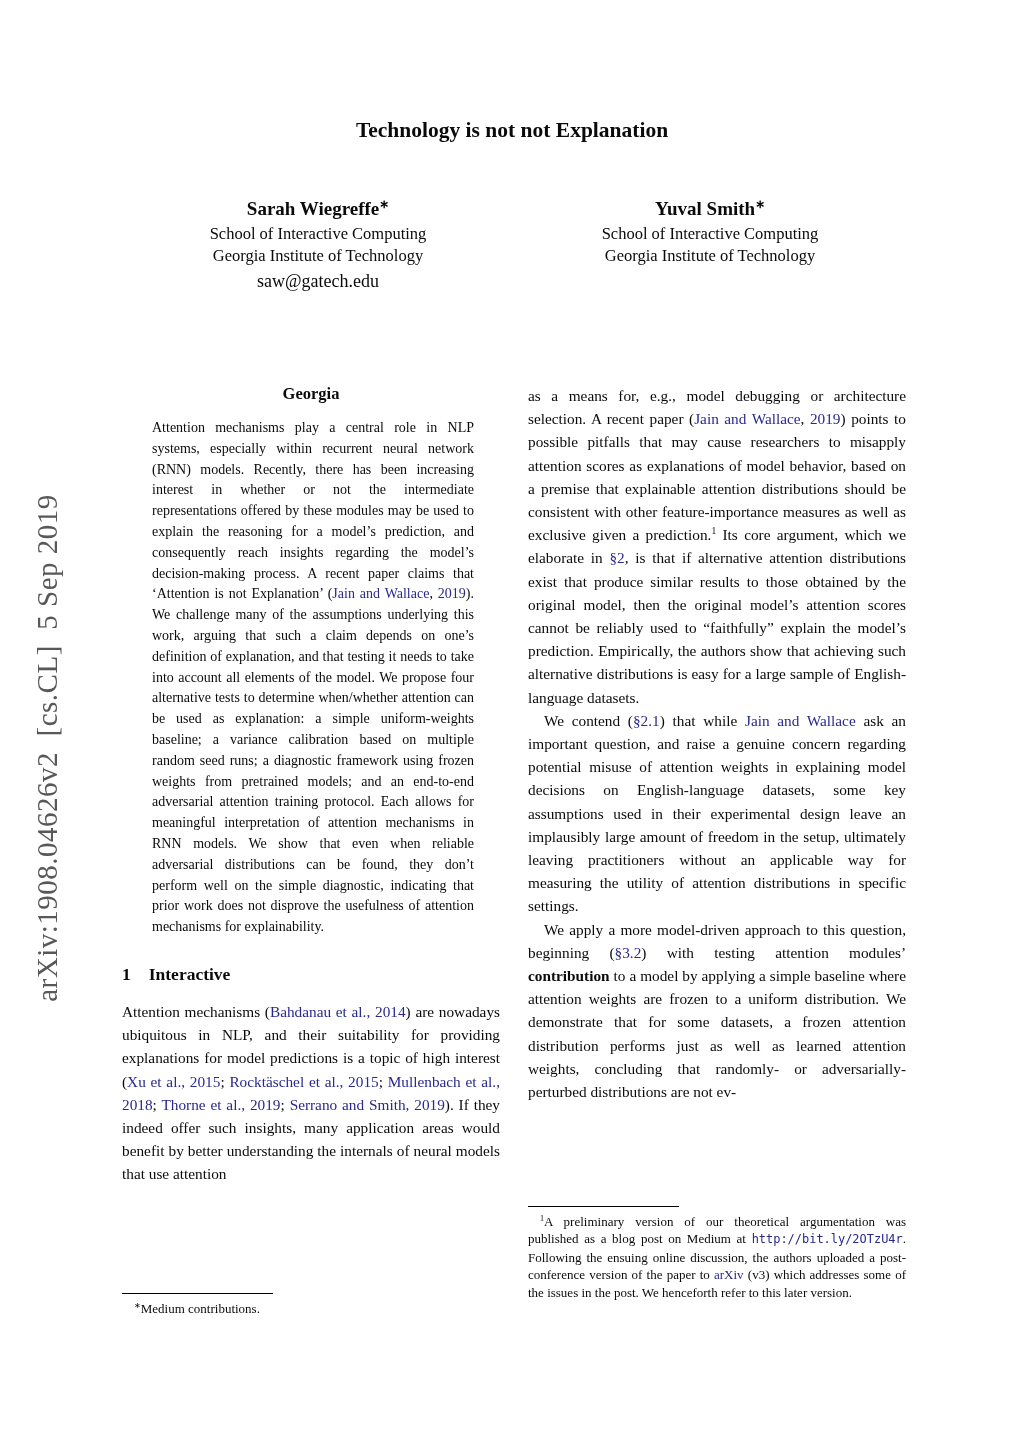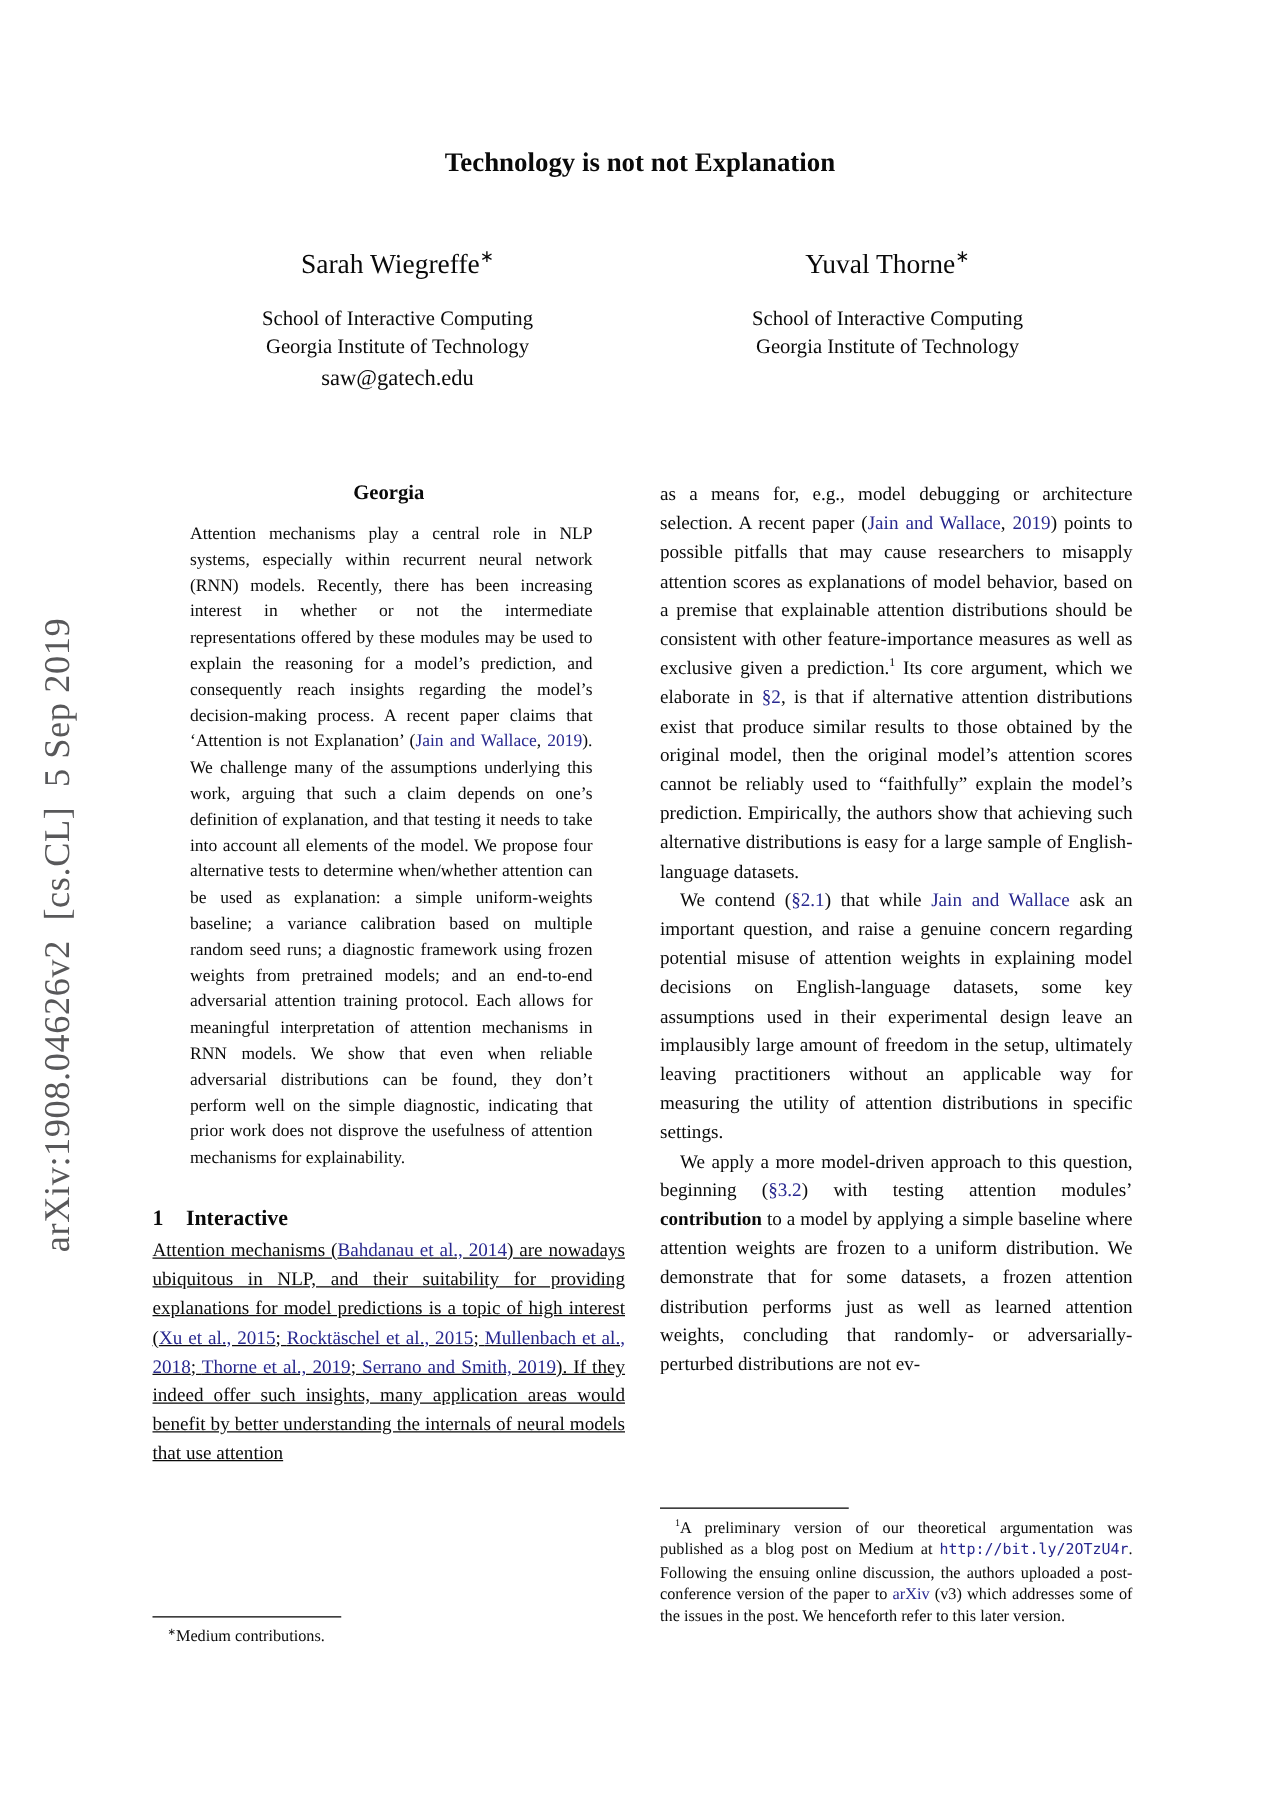--- a/index.html
+++ b/index.html
@@ -33,21 +33,21 @@
     font-weight: bold;
   }
   .authors {
     position: absolute;
     top: 198px;
     left: 122px;
     width: 784px;
     display: flex;
   }
   .author { flex: 1; text-align: center; }
-  .author .name { font-size: 22px; font-weight: normal; margin-bottom: 20px; }
+  .author .name { font-size: 19px; font-weight: bold; margin-bottom: 3px; }
   .author .affil { font-size: 16.5px; line-height: 1.32; }
   .author .email {
     font-family: Liberation Serif, serif;
     font-size: 18px;
     margin-top: 4px;
   }
   .columns {
     position: absolute;
     top: 384px;
     left: 122px;
@@ -72,21 +72,21 @@
     margin-top: 26px;
     font-size: 17.5px;
     font-weight: bold;
   }
   .section-heading .num { margin-right: 18px; }
   .body-text {
     font-size: 15.3px;
     line-height: 23.2px;
     text-align: justify;
   }
-  .intro-para { margin-top: 4px; text-decoration: underline; }
+  .intro-para { margin-top: 15px; }
   p.indent { text-indent: 16px; }
   .cite { color: var(--citation-link, #28288F); }
   .it { }
   .b { font-weight: bold; }
   .sup { vertical-align: super; font-size: 0.62em; line-height: 0; }
   .mono-link {
     font-family: "DejaVu Sans Mono", monospace;
     font-size: 0.92em;
     color: var(--citation-link, #28288F);
   }
@@ -110,21 +110,21 @@
   <h1 class="title">Technology is not not Explanation</h1>
 
   <div class="authors">
     <div class="author">
       <div class="name"><span>Sarah Wiegreffe</span><span class="sup">∗</span></div>
       <div class="affil">School of Interactive Computing</div>
       <div class="affil">Georgia Institute of Technology</div>
       <div class="email">saw@gatech.edu</div>
     </div>
     <div class="author">
-      <div class="name"><span>Yuval Thorne</span><span class="sup">∗</span></div>
+      <div class="name"><span>Yuval Smith</span><span class="sup">∗</span></div>
       <div class="affil">School of Interactive Computing</div>
       <div class="affil">Georgia Institute of Technology</div>
     </div>
   </div>
 
   <div class="columns">
     <div class="col">
       <div class="abstract-heading">Georgia</div>
       <div class="abstract-body"><span>Attention mechanisms play a central role in NLP systems, especially within recurrent neural network (RNN) models.  Recently, there has been increasing interest in whether or not the intermediate representations offered by these modules may be used to explain the reasoning for a model’s prediction, and consequently reach insights regarding the model’s decision-making process.  A recent paper claims that ‘Attention is not Explanation’ (</span><span class="cite">Jain and Wallace</span><span>, </span><span class="cite">2019</span><span>).  We challenge many of the assumptions underlying this work, arguing that such a claim depends on one’s definition of explanation, and that testing it needs to take into account all elements of the model. We propose four alternative tests to determine when/whether attention can be used as explanation: a simple uniform-weights baseline; a variance calibration based on multiple random seed runs; a diagnostic framework using frozen weights from pretrained models; and an end-to-end adversarial attention training protocol.  Each allows for meaningful interpretation of attention mechanisms in RNN models. We show that even when reliable adversarial distributions can be found, they don’t perform well on the simple diagnostic, indicating that prior work does not disprove the usefulness of attention mechanisms for explainability.</span></div>
       <div class="section-heading">

